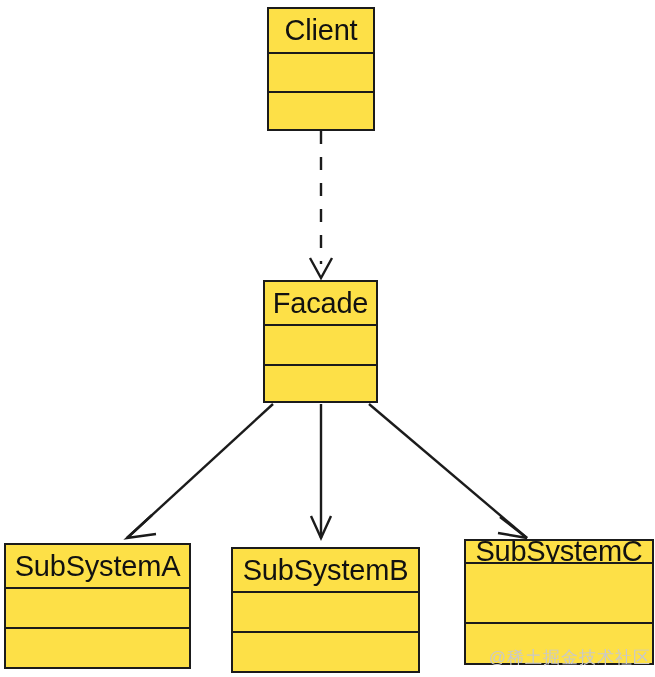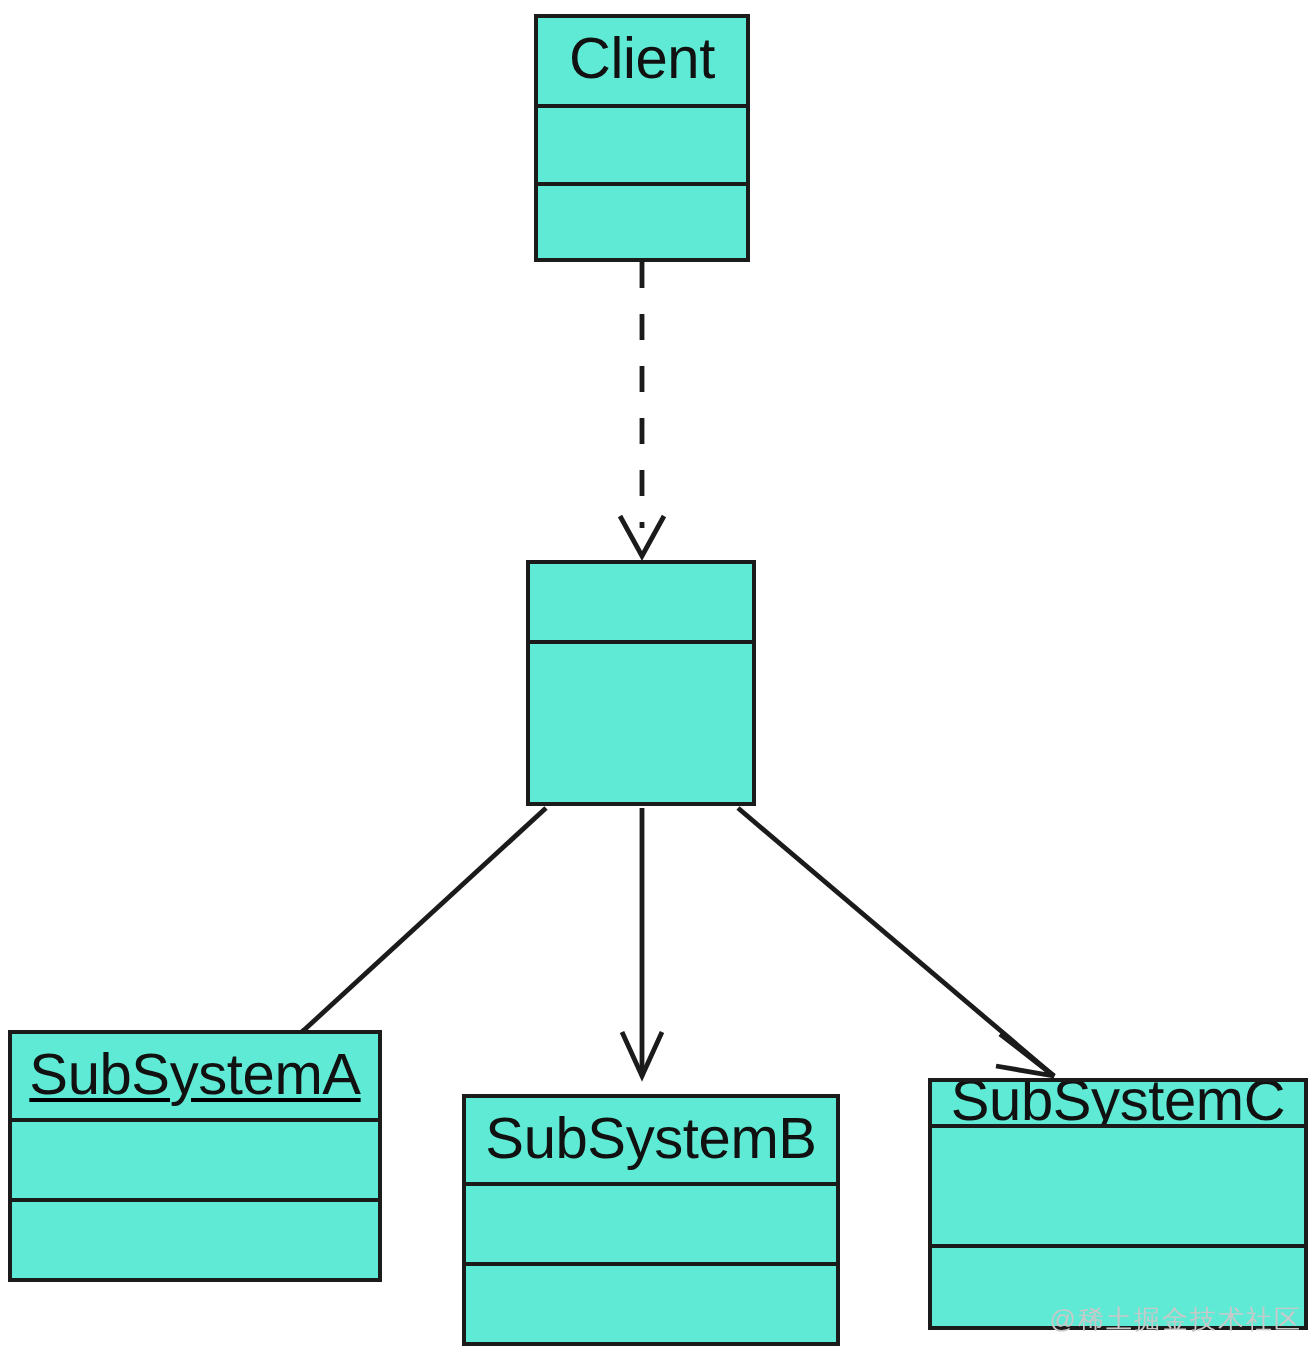--- a/index.html
+++ b/index.html
@@ -18,21 +18,21 @@
     position: absolute;
     left: 0;
     top: 0;
     width: 655px;
     height: 677px;
   }
   .uml-class {
     position: absolute;
     box-sizing: border-box;
     border: 2px solid #1b1b1b;
-    background: #5eead4;
+    background: #fde047;
     display: flex;
     flex-direction: column;
   }
   .uml-name-compartment {
     box-sizing: border-box;
     border-bottom: 2px solid #1b1b1b;
     display: flex;
     align-items: center;
     justify-content: center;
     overflow: hidden;
@@ -55,35 +55,35 @@
 
   
   #class-client    { left: 267px; top: 7px;   width: 108px; height: 124px; }
   #class-client    .uml-name-compartment { height: 45px; }
   #class-client    .uml-attr-compartment { height: 39px; }
 
   #class-facade    { left: 263px; top: 280px; width: 115px; height: 123px; }
   #class-facade    .uml-name-compartment { height: 44px; }
   #class-facade    .uml-attr-compartment { height: 40px; }
 
-  #class-subsystem-a { left: 4px;   top: 515px; width: 187px; height: 126px; text-decoration: underline; }
+  #class-subsystem-a { left: 4px;   top: 543px; width: 187px; height: 126px; }
   #class-subsystem-b { left: 231px; top: 547px; width: 189px; height: 126px; }
   #class-subsystem-c { left: 464px; top: 539px; width: 190px; height: 126px; gap: 39px; }
   #class-subsystem-a .uml-name-compartment,
   #class-subsystem-b .uml-name-compartment,
   #class-subsystem-c .uml-name-compartment { height: 44px; }
   #class-subsystem-a .uml-attr-compartment,
   #class-subsystem-b .uml-attr-compartment,
   #class-subsystem-c .uml-attr-compartment { height: 40px; }
 
   #watermark {
     position: absolute;
     right: 4px;
     bottom: 8px;
-    font-size: 13px;
+    font-size: 17px;
     color: #c9c9c9;
     letter-spacing: 1px;
     white-space: nowrap;
     user-select: none;
   }
 </style>
 </head>
 <body>
 
 <div id="diagram-root">
@@ -113,20 +113,23 @@
 
   <div class="uml-class" id="class-client">
     <div class="uml-name-compartment">
       <span>Client</span>
     </div>
     <div class="uml-attr-compartment"></div>
     <div class="uml-op-compartment"></div>
   </div>
 
   <div class="uml-class" id="class-facade">
+    <div class="uml-name-compartment">
+      <span>Facade</span>
+    </div>
     <div class="uml-attr-compartment"></div>
     <div class="uml-op-compartment"></div>
   </div>
 
   <div class="uml-class" id="class-subsystem-a">
     <div class="uml-name-compartment">
       <span>SubSystemA</span>
     </div>
     <div class="uml-attr-compartment"></div>
     <div class="uml-op-compartment"></div>

